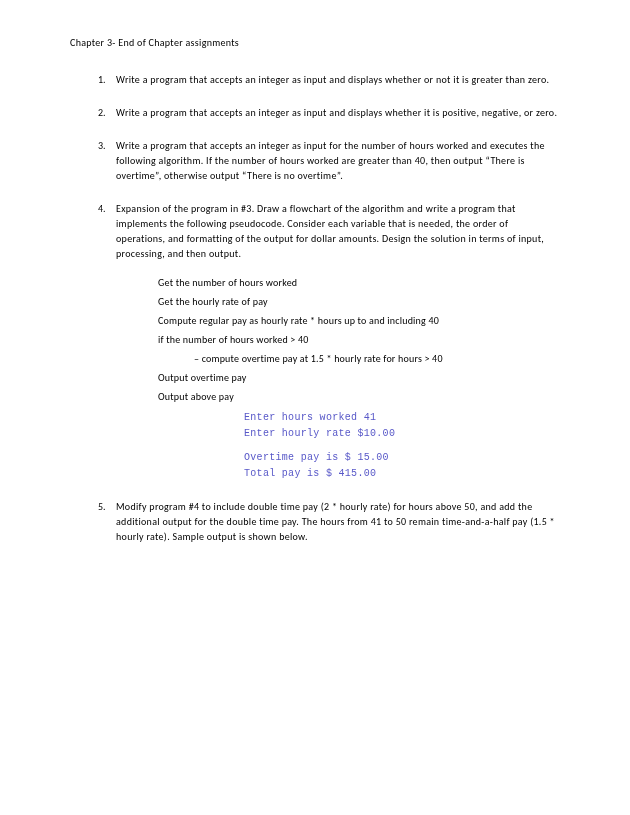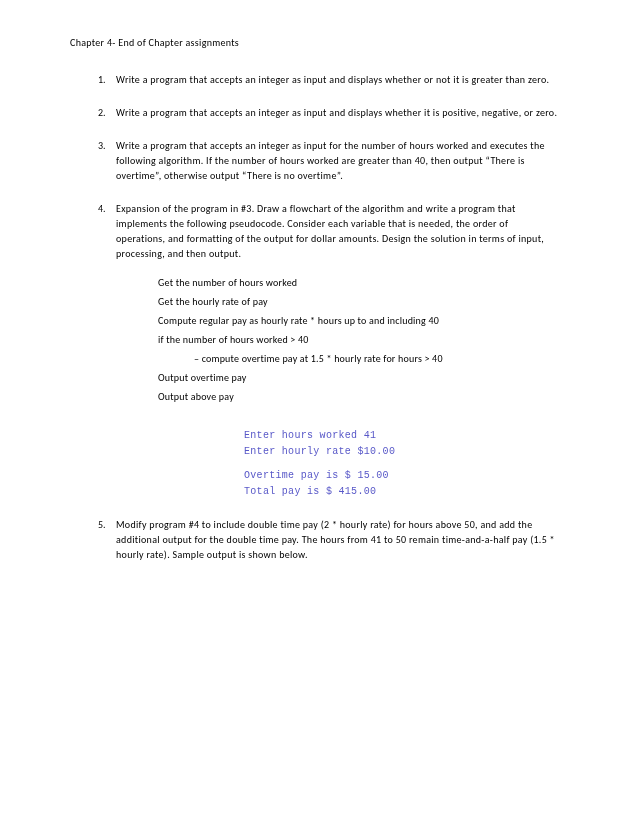--- a/index.html
+++ b/index.html
@@ -35,21 +35,21 @@
       position: absolute;
       left: 0;
       top: 0;
     }
     .item-text {
       letter-spacing: 0.3px;
     }
     .pseudocode {
       margin-top: 14px;
       margin-left: 42px;
-      margin-bottom: 24px;
+      margin-bottom: 6px;
     }
     .pseudocode-line {
       margin-bottom: 4px;
       letter-spacing: 0.2px;
       font-size: 10px;
     }
     .pseudocode-indent {
       padding-left: 36px;
     }
     .sample-heading {
@@ -71,21 +71,21 @@
       margin-bottom: 1px;
       white-space: pre;
     }
     .sample-gap {
       height: 8px;
     }
   </style>
 </head>
 <body>
 
-<div class="title">Chapter 4- End of Chapter assignments</div>
+<div class="title">Chapter 3- End of Chapter assignments</div>
 
 <ol class="list">
   <li class="list-item">
     <span class="num">1.</span>
     <span class="item-text">Write a program that accepts an integer as input and displays whether or not it is greater than zero.</span>
   </li>
   <li class="list-item">
     <span class="num">2.</span>
     <span class="item-text">Write a program that accepts an integer as input and displays whether it is positive, negative, or zero.</span>
   </li>

